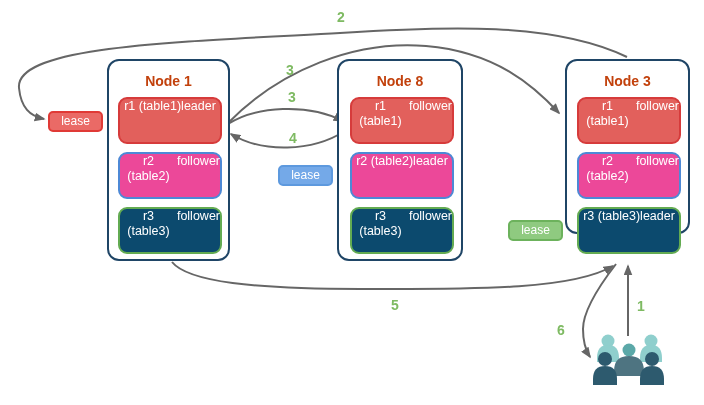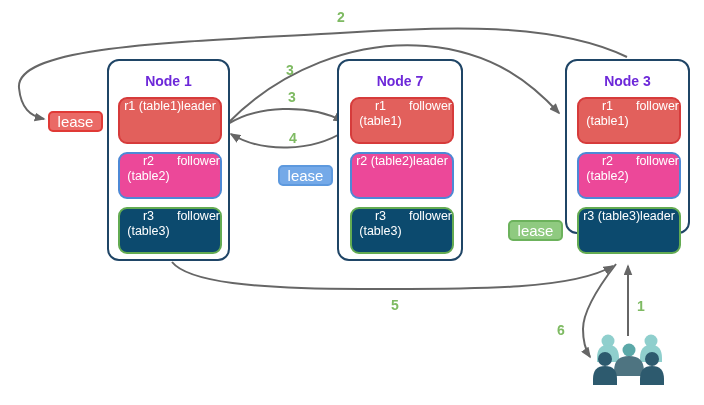--- a/index.html
+++ b/index.html
@@ -6,34 +6,34 @@
   .canvas{
     position:relative;width:704px;height:405px;background:#ffffff;overflow:hidden;
     font-family:"Liberation Sans","DejaVu Sans",sans-serif;
   }
   .arrow-layer{position:absolute;left:0;top:0;pointer-events:none;}
   .node{
     position:absolute;background:#ffffff;border:2px solid #1f4566;border-radius:12px;
     box-sizing:border-box;
   }
   .node-title{
-    text-align:center;font-weight:bold;font-size:14px;color:#6d28d9;margin-top:12px;
+    text-align:center;font-weight:bold;font-size:14px;color:#c2410c;margin-top:12px;
   }
   .replica{
     position:absolute;left:9px;width:100px;height:43px;border-radius:9px;border:2px solid;
     color:#ffffff;font-size:12.5px;text-align:center;display:flex;flex-direction:row;
     justify-content:center;line-height:1.22;
   }
   .replica.red{background:#e2605c;border-color:#d63b3b;}
   .replica.blue{background:#ec4899;border-color:#4d89d6;}
   .replica.green{background:#0c4a6e;border-color:#63ab52;}
   .r-pos-0{top:36px;} .r-pos-1{top:91px;} .r-pos-2{top:146px;}
   .lease{
     position:absolute;width:51px;height:17px;border-radius:5px;border:2px solid;
-    color:#ffffff;font-size:15px;text-align:center;line-height:17px;
+    color:#ffffff;font-size:12px;text-align:center;line-height:17px;
   }
   .lease-red{background:#ea6a66;border-color:#e03a36;left:48px;top:111px;}
   .lease-blue{background:#74a9e8;border-color:#5d99de;left:278px;top:165px;}
   .lease-green{background:#8fca80;border-color:#6cb25c;left:508px;top:220px;}
   .step{
     position:absolute;width:18px;text-align:center;font-weight:bold;font-size:14px;
     color:#7eba62;
   }
 </style>
 </head>
@@ -68,21 +68,21 @@
       <span>r2 (table2)</span>
       <span>follower</span>
     </div>
     <div class="replica green r-pos-2">
       <span>r3 (table3)</span>
       <span>follower</span>
     </div>
   </div>
 
   <div class="node" style="left:337px;top:59px;width:126px;height:202px;">
-    <div class="node-title">Node 7</div>
+    <div class="node-title">Node 8</div>
     <div class="replica red r-pos-0" style="left:11px;">
       <span>r1 (table1)</span>
       <span>follower</span>
     </div>
     <div class="replica blue r-pos-1" style="left:11px;">
       <span>r2 (table2)</span>
       <span>leader</span>
     </div>
     <div class="replica green r-pos-2" style="left:11px;">
       <span>r3 (table3)</span>

